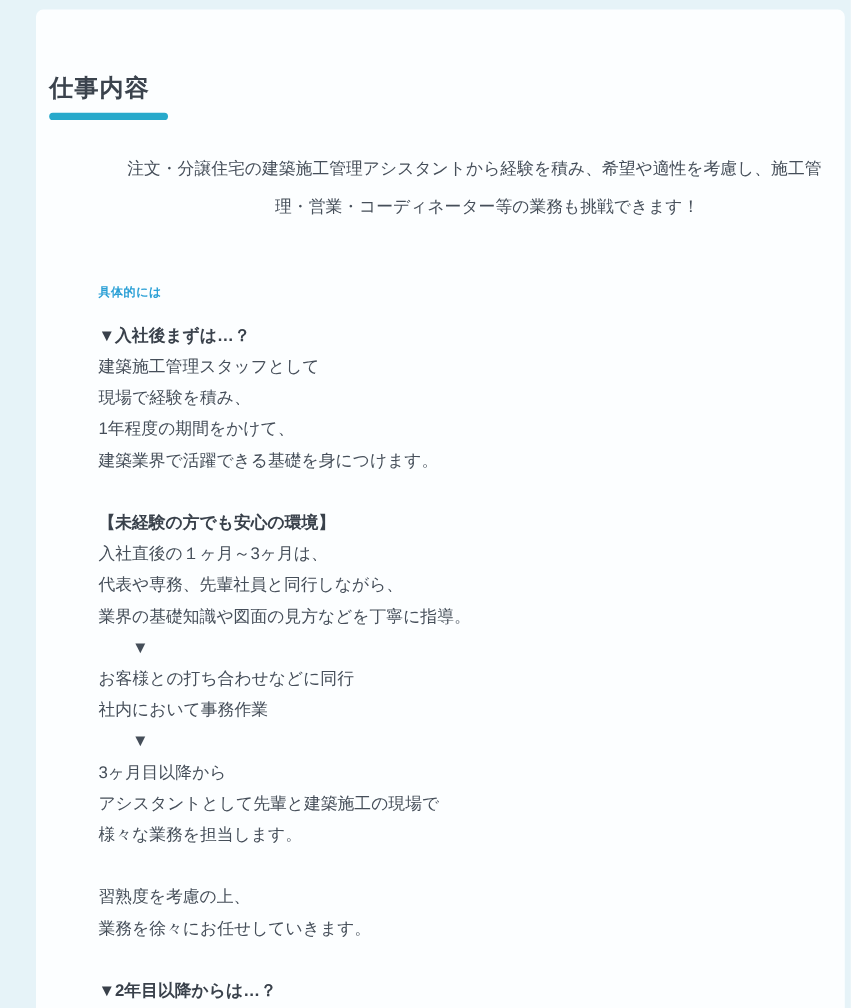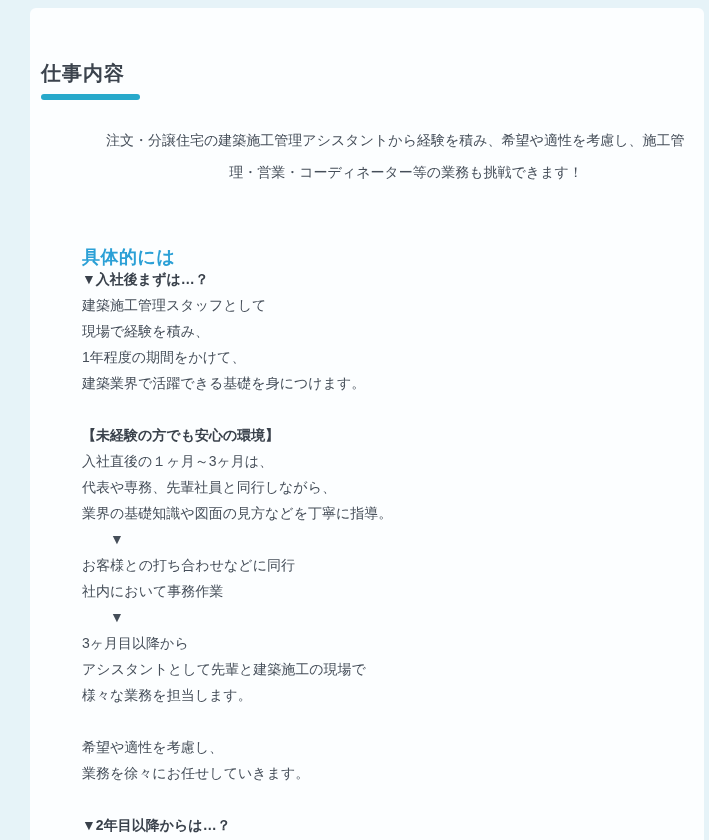--- a/index.html
+++ b/index.html
@@ -20,21 +20,21 @@
   .accent-bar{
     position:absolute;left:41px;top:94px;width:99px;height:6px;
     border-radius:3px;background:#27a9cb;
   }
   .intro{
     position:absolute;left:82px;top:124px;width:600px;
     font-size:14px;line-height:32px;color:#454e59;margin-left:24px;
   }
   .subheading{
     position:absolute;left:82px;top:227px;
-    font-size:18px;font-weight:bold;color:#2ba0d6;
+    font-size:10px;font-weight:bold;color:#2ba0d6;
     letter-spacing:0.5px;
   }
   .body-block{
     position:absolute;left:82px;top:266px;width:600px;
     font-size:14px;line-height:26px;color:#454e59;
   }
   .line{min-height:26px;}
   .line.bold{font-weight:bold;color:#39414b;}
 </style>
 </head>
@@ -65,17 +65,17 @@
     <div class="line">代表や専務、先輩社員と同行しながら、</div>
     <div class="line">業界の基礎知識や図面の見方などを丁寧に指導。</div>
     <div class="line">　　▼</div>
     <div class="line">お客様との打ち合わせなどに同行</div>
     <div class="line">社内において事務作業</div>
     <div class="line">　　▼</div>
     <div class="line">3ヶ月目以降から</div>
     <div class="line">アシスタントとして先輩と建築施工の現場で</div>
     <div class="line">様々な業務を担当します。</div>
     <div class="line">&nbsp;</div>
-    <div class="line">希望や適性を考慮し、</div>
+    <div class="line">習熟度を考慮の上、</div>
     <div class="line">業務を徐々にお任せしていきます。</div>
     <div class="line">&nbsp;</div>
     <div class="line bold">▼2年目以降からは…？</div>
   </div>
 
 </body></html>

